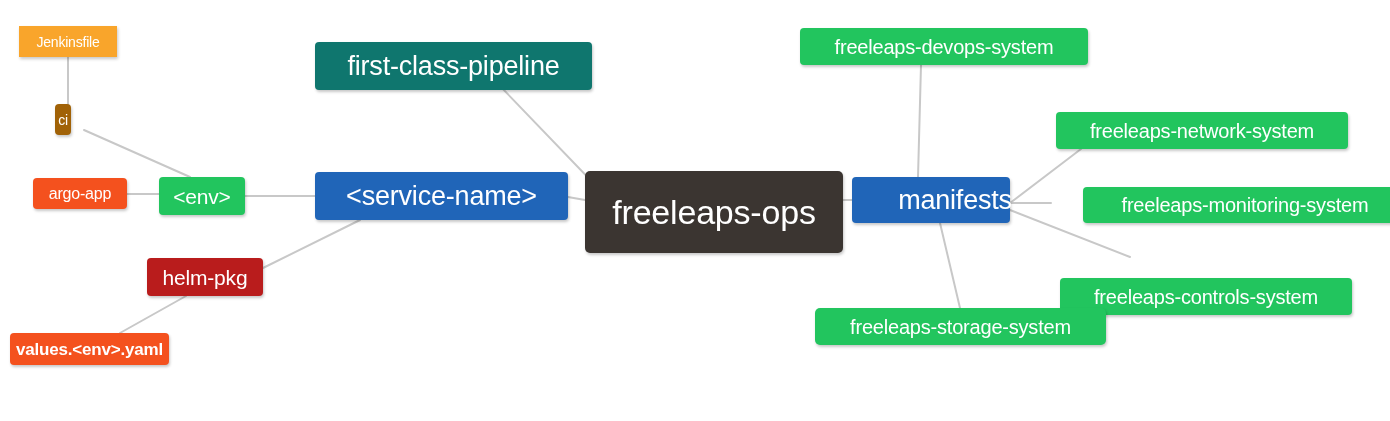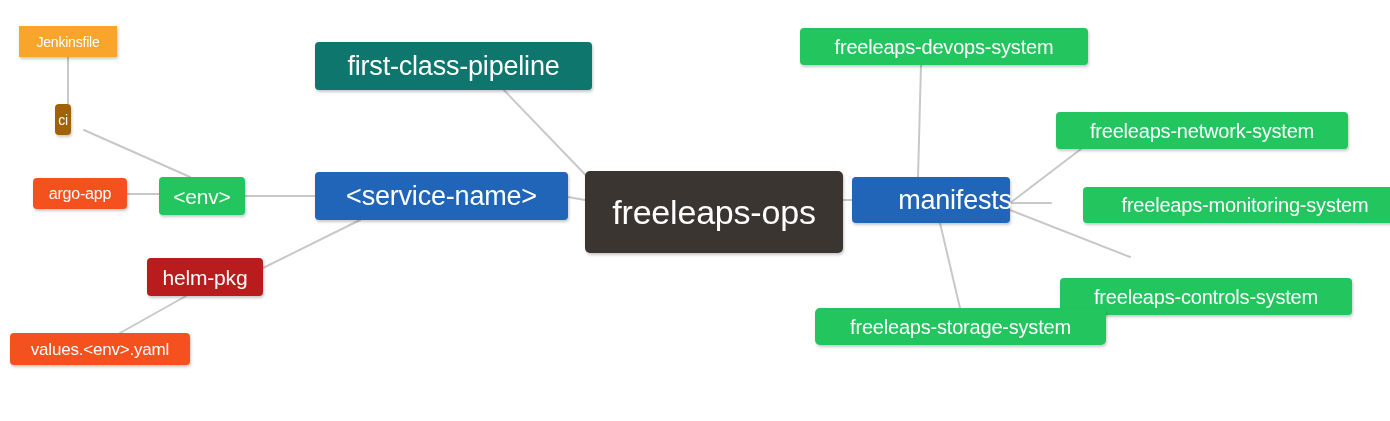--- a/index.html
+++ b/index.html
@@ -87,21 +87,21 @@
       </div>
       <div class="node" style="left: 19px; top: 26px; width: 98px; height: 31px; background: rgb(249, 165, 43); font-size: 14px; border-radius: 0; text-align: right;">
         <span class="node-label">Jenkinsfile</span>
       </div>
       <div class="node" style="left: 55px; top: 104px; width: 16px; height: 31px; background: #a16207; font-size: 14px; border-radius: 4px;">
         <span class="node-label">ci</span>
       </div>
       <div class="node" style="left: 33px; top: 178px; width: 94px; height: 31px; background: rgb(244, 81, 30); font-size: 16px; border-radius: 4px;">
         <span class="node-label">argo-app</span>
       </div>
-      <div class="node" style="left: 10px; top: 333px; width: 180px; height: 32px; background: rgb(244, 81, 30); font-size: 17px; border-radius: 4px;">
+      <div class="node" style="left: 10px; top: 333px; width: 159px; height: 32px; background: rgb(244, 81, 30); font-size: 17px; border-radius: 4px; font-weight: bold;">
         <span class="node-label">values.&lt;env&gt;.yaml</span>
       </div>
       <div class="node" style="left: 800px; top: 28px; width: 288px; height: 37px; background: rgb(34, 197, 94); font-size: 20px; border-radius: 4px;">
         <span class="node-label">freeleaps-devops-system</span>
       </div>
       <div class="node" style="left: 1056px; top: 112px; width: 292px; height: 37px; background: rgb(34, 197, 94); font-size: 20px; border-radius: 4px;">
         <span class="node-label">freeleaps-network-system</span>
       </div>
       <div class="node" style="left: 1083px; top: 187px; width: 324px; height: 36px; background: rgb(34, 197, 94); font-size: 20px; border-radius: 4px;">
         <span class="node-label">freeleaps-monitoring-system</span>

